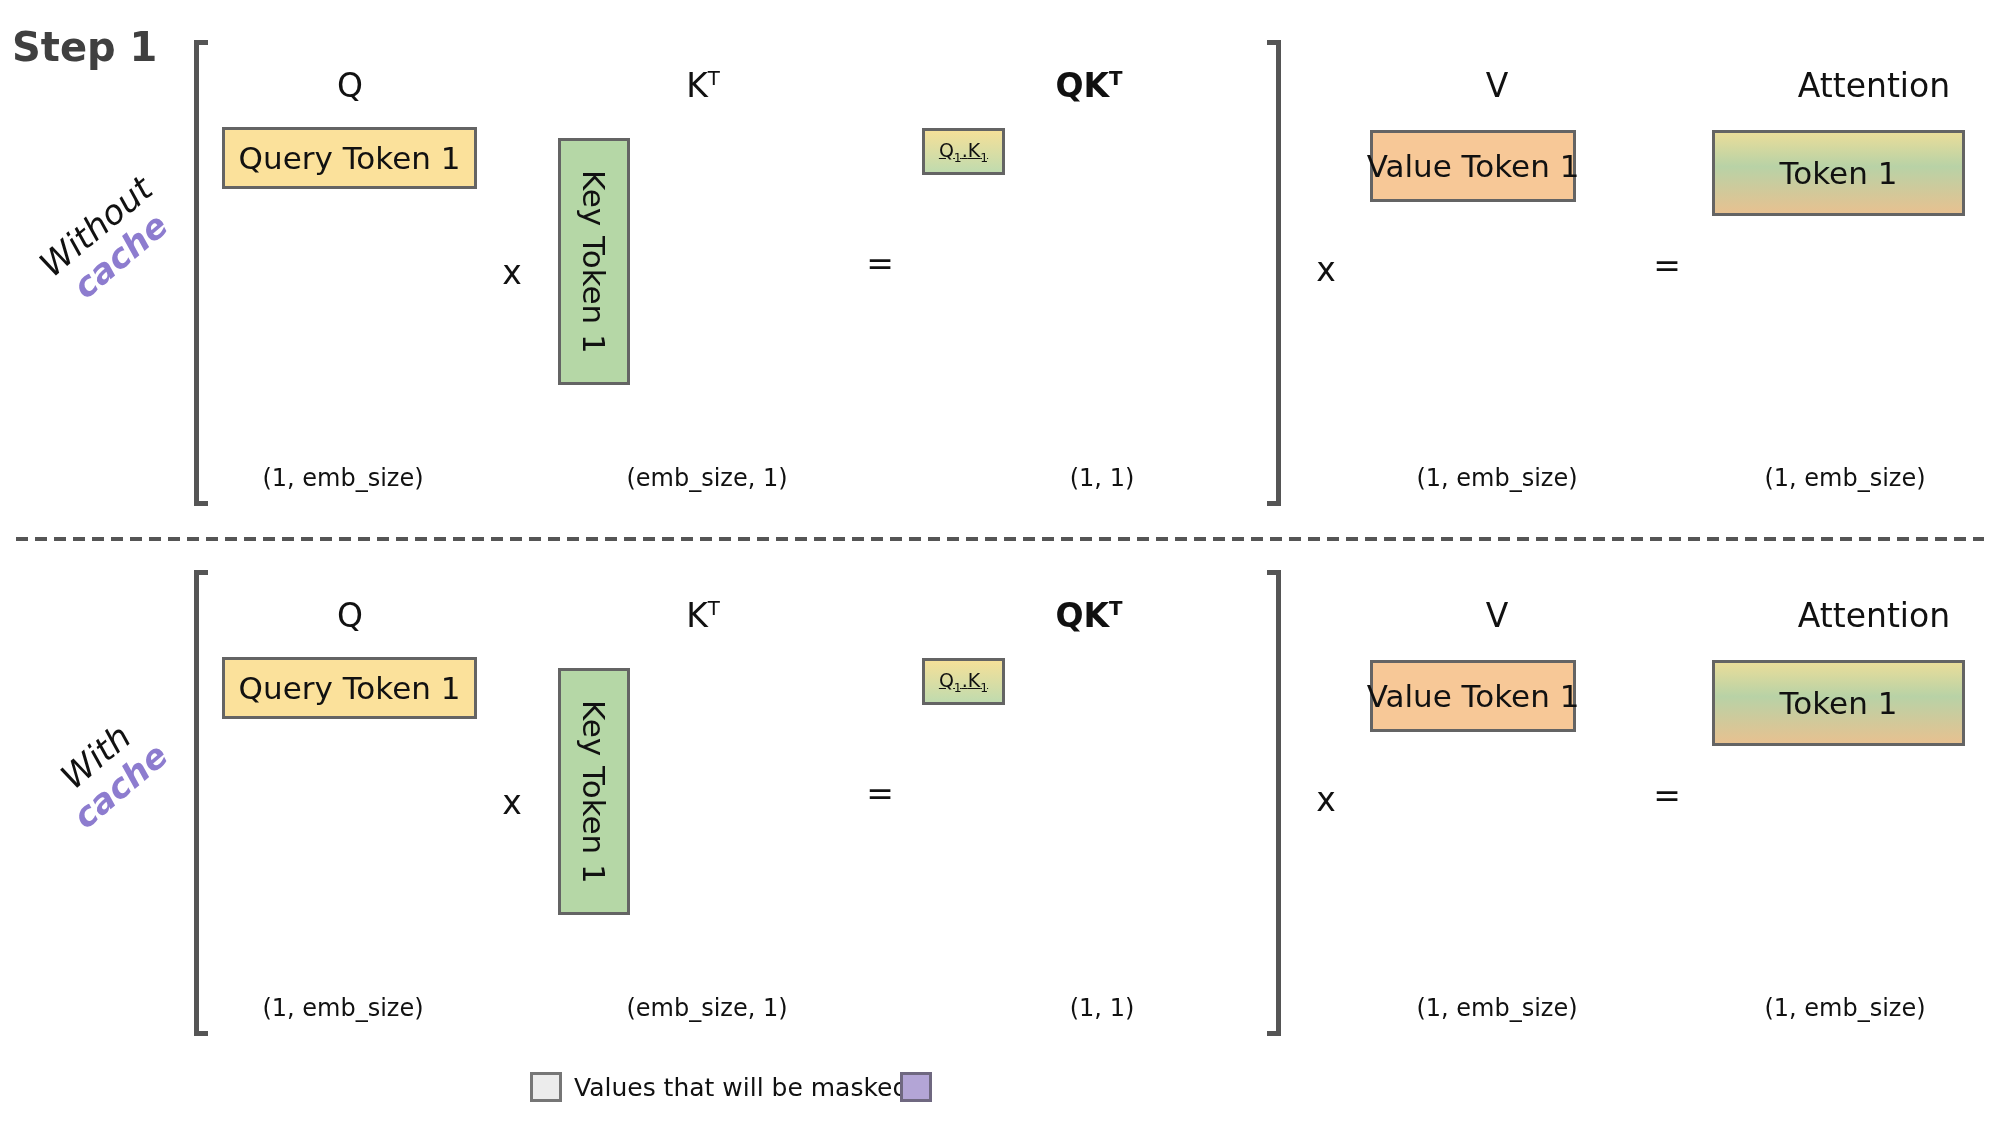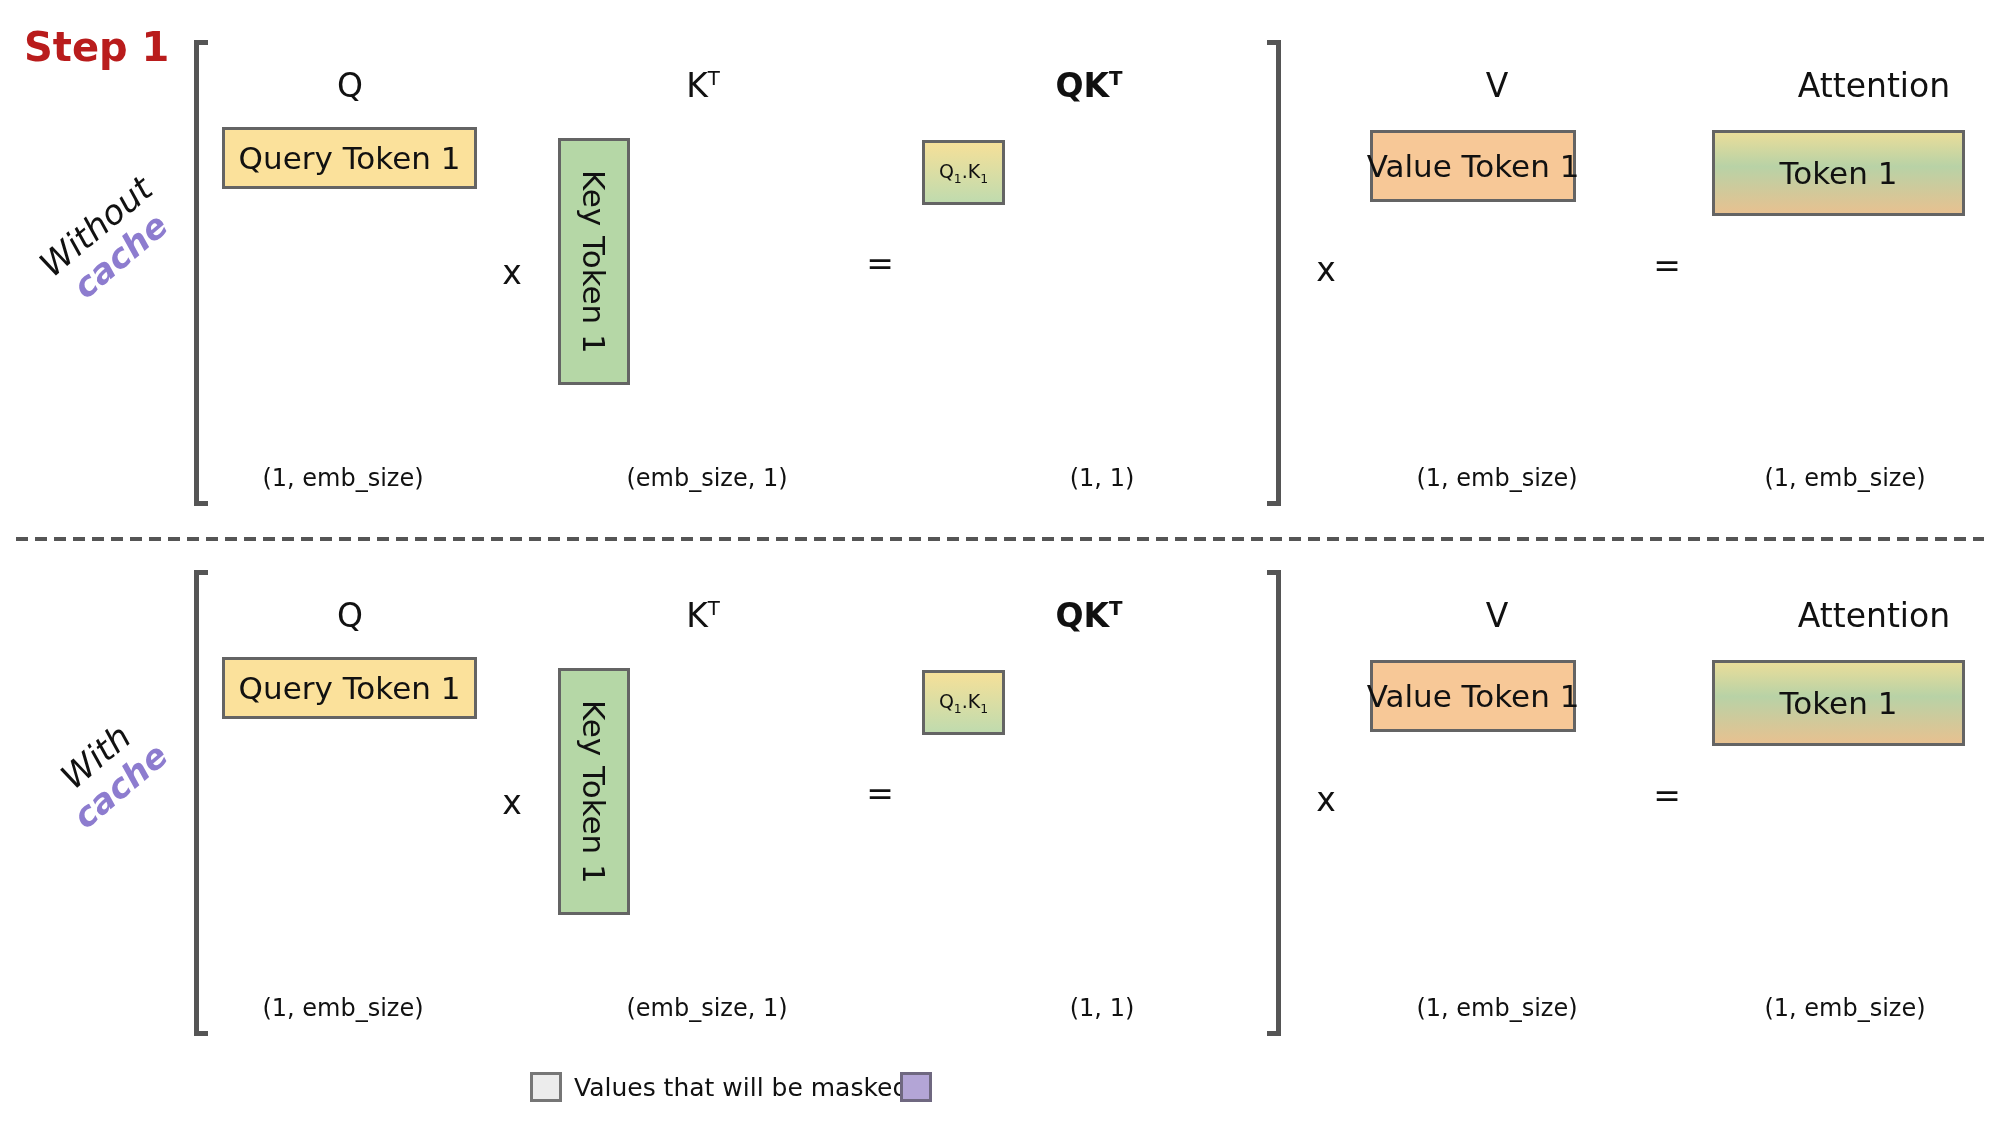--- a/index.html
+++ b/index.html
@@ -1,20 +1,20 @@
 <!DOCTYPE html>
 <html><head>
 <meta charset="utf-8">
 <style>
   html,body{margin:0;padding:0;background:#ffffff;}
   #canvas{
     position:relative;width:2000px;height:1125px;background:#ffffff;
     font-family:"DejaVu Sans","Liberation Sans",sans-serif;color:#111;overflow:hidden;
   }
-  .page-title{position:absolute;left:24px;top:24px;font-size:40px;font-weight:700;color:#b91c1c;}
+  .page-title{position:absolute;left:12px;top:24px;font-size:40px;font-weight:700;color:#404040;}
   .row{position:absolute;left:0;width:2000px;height:530px;}
   .row-1{top:0;} .row-2{top:530px;}
 
   .side-label{
     position:absolute;left:18px;top:203px;width:180px;text-align:center;
     transform:rotate(-40deg);font-size:34px;font-style:italic;line-height:1.12;
   }
   .side-line1{color:#111;}
   .side-line2{color:#8D7CCF;font-weight:700;}
 
@@ -26,22 +26,22 @@
   .col-header sup{font-size:0.6em;}
 
   .box{
     position:absolute;box-sizing:border-box;border:3px solid #646464;
     display:flex;align-items:center;justify-content:center;
     font-size:31px;white-space:nowrap;
   }
   .q-box{left:222px;top:127px;width:255px;height:62px;background:#FBE19B;}
   .k-box{left:558px;top:138px;width:72px;height:247px;background:#B5D7A6;
          writing-mode:vertical-rl;text-orientation:mixed;}
-  .qk-box{left:922px;top:140px;width:83px;height:65px;
-          background:linear-gradient(180deg,#F5E099,#C0DBAE);font-size:19px;}
+  .qk-box{left:922px;top:128px;width:83px;height:47px;
+          background:linear-gradient(180deg,#F5E099,#C0DBAE);font-size:19px;text-decoration:underline;}
   .qk-box sub{font-size:0.65em;}
   .v-box{left:1370px;top:130px;width:206px;height:72px;background:#F7C897;}
   .att-box{left:1712px;top:130px;width:253px;height:86px;
            background:linear-gradient(180deg,#E9DD9A 0%,#B8D2A6 42%,#E7C190 100%);}
 
   .op{position:absolute;transform:translate(-50%,-50%);font-size:33px;}
   .op-x1{left:512px;top:272px;}
   .op-eq1{left:880px;top:263px;}
   .op-x2{left:1326px;top:269px;}
   .op-eq2{left:1667px;top:265px;}

